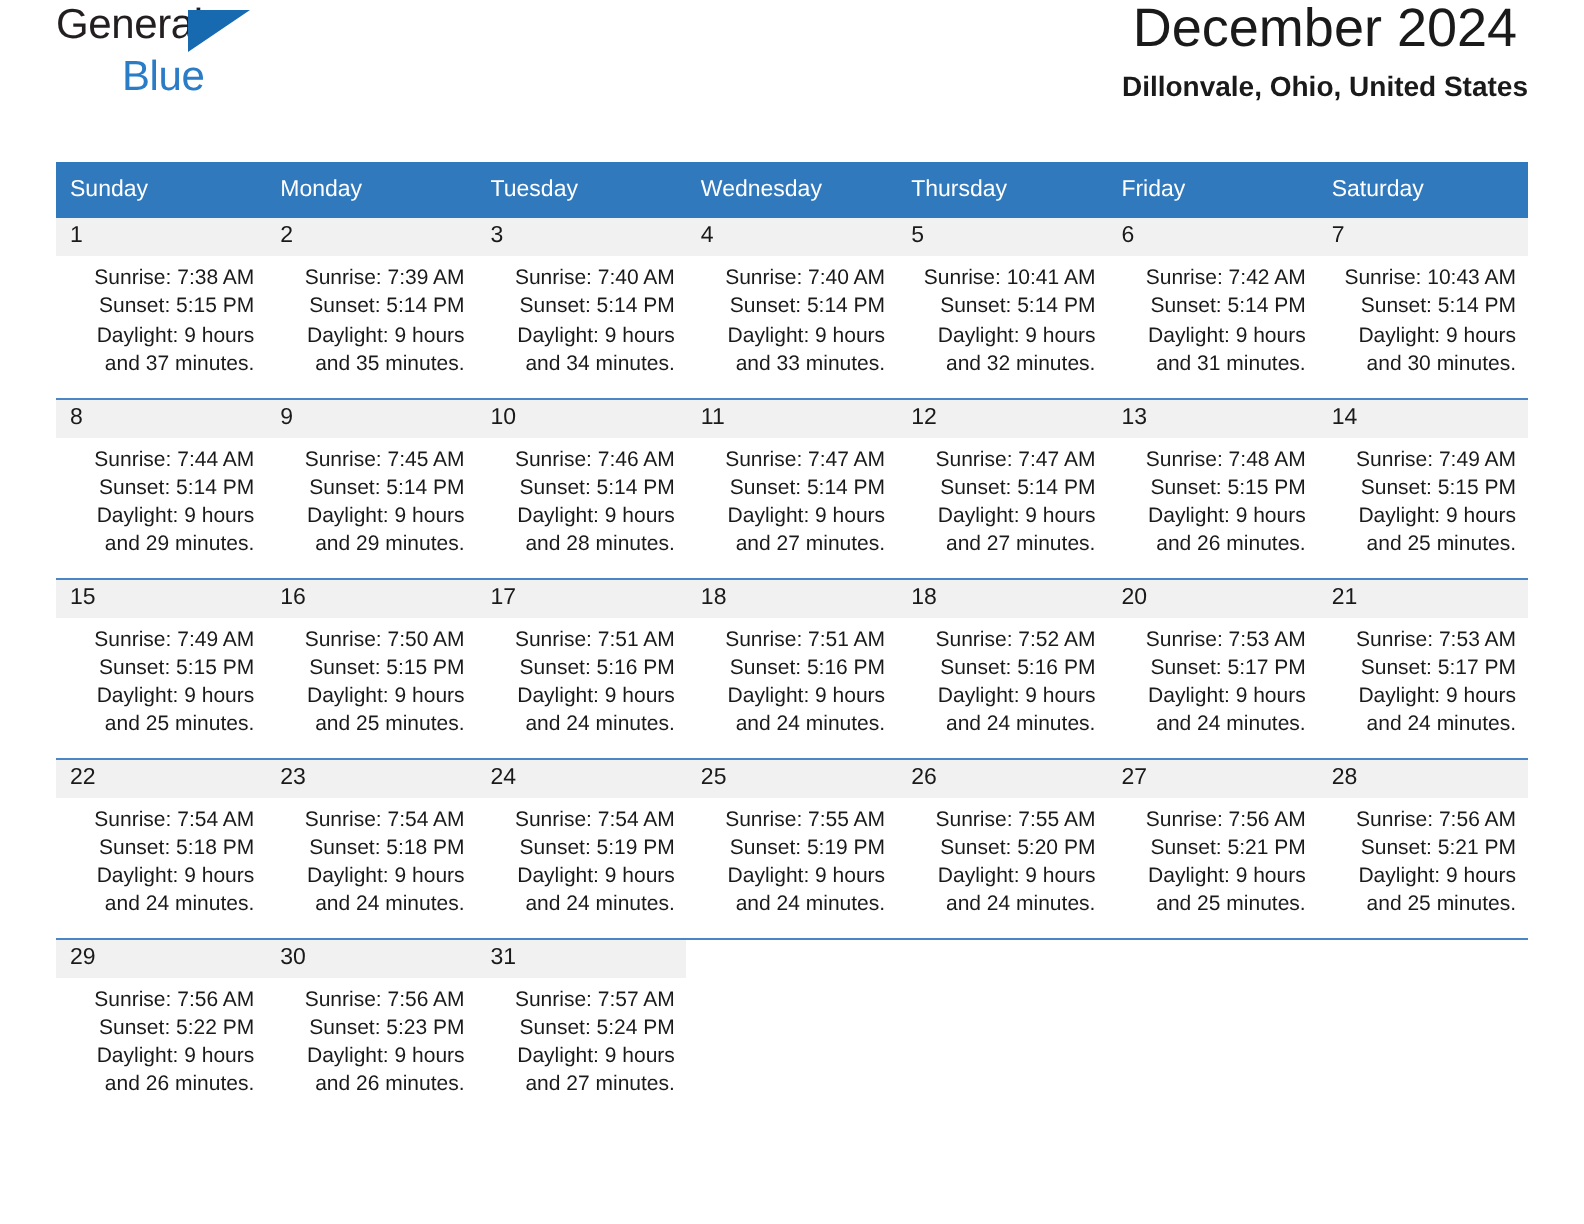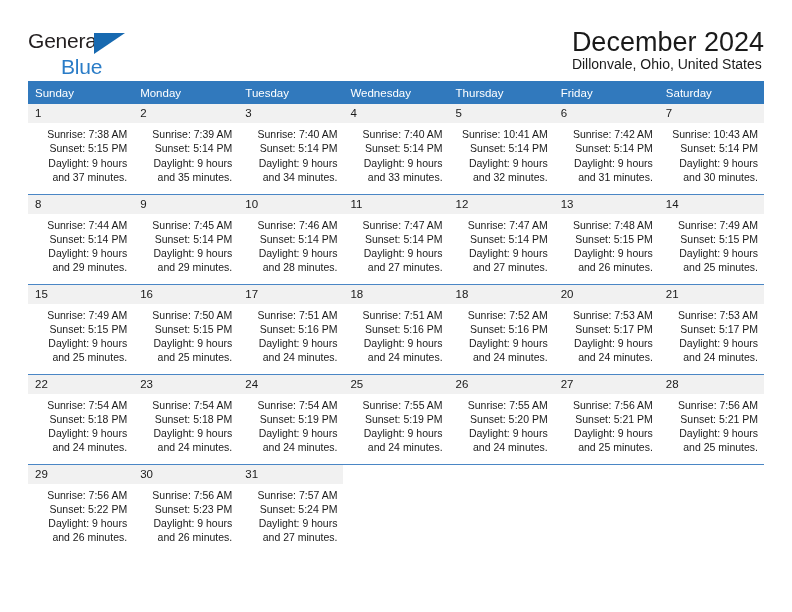--- a/index.html
+++ b/index.html
@@ -17,21 +17,20 @@
     width: 792px;
     height: 612px;
     padding: 0 28px;
   }
 
   
   .header {
     display: flex;
     align-items: flex-start;
     justify-content: space-between;
-    padding-top: 28px;
     height: 76px;
   }
   .logo {
     position: relative;
     width: 112px;
     height: 50px;
     flex: 0 0 auto;
   }
   .logo-general {
     position: absolute;
@@ -54,53 +53,54 @@
   .logo-triangle {
     position: absolute;
     left: 66px;
     top: 5px;
     width: 0;
     height: 0;
     border-left: 31px solid #1769b0;
     border-bottom: 21px solid transparent;
   }
   .title-block {
-    text-align: left;
+    text-align: center;
     flex: 0 0 auto;
     padding-top: 0;
   }
   .cal-title {
     font-size: 27px;
     font-weight: normal;
     color: #1a1a1a;
     line-height: 1.05;
     white-space: nowrap;
   }
   .cal-subtitle {
     font-size: 14px;
-    font-weight: normal;
+    font-weight: bold;
     color: #1a1a1a;
+    margin-top: 7px;
     white-space: nowrap;
   }
 
   
   .calendar {
     width: 736px;
     border-collapse: collapse;
     table-layout: fixed;
     margin-top: 5px;
   }
   .calendar th {
     background: #3179bd;
     color: #ffffff;
     font-size: 11.5px;
     font-weight: normal;
     text-align: left;
     padding: 4px 0 4px 7px;
-    height: 23px;
+    height: 28px;
     border: none;
   }
   .calendar td {
     vertical-align: top;
     padding: 0;
     border: none;
     border-top: 1px solid #4a86c5;
     height: 90px;
     width: 105.1px;
   }

